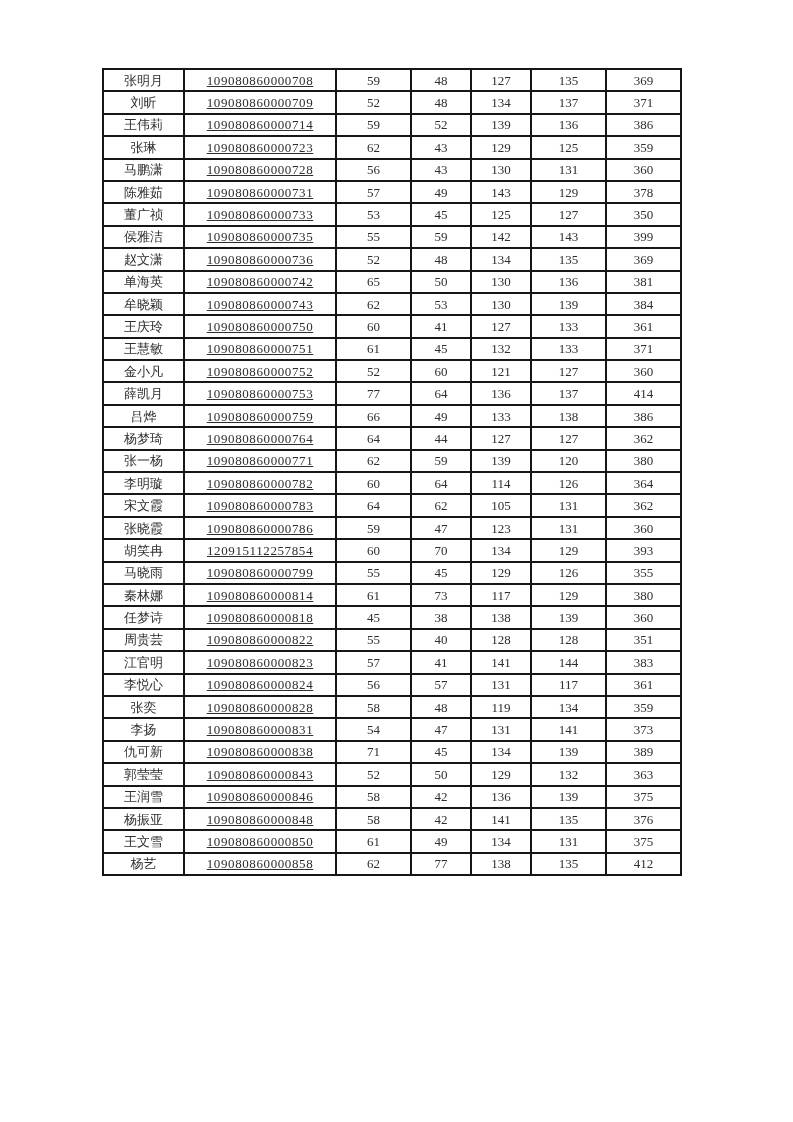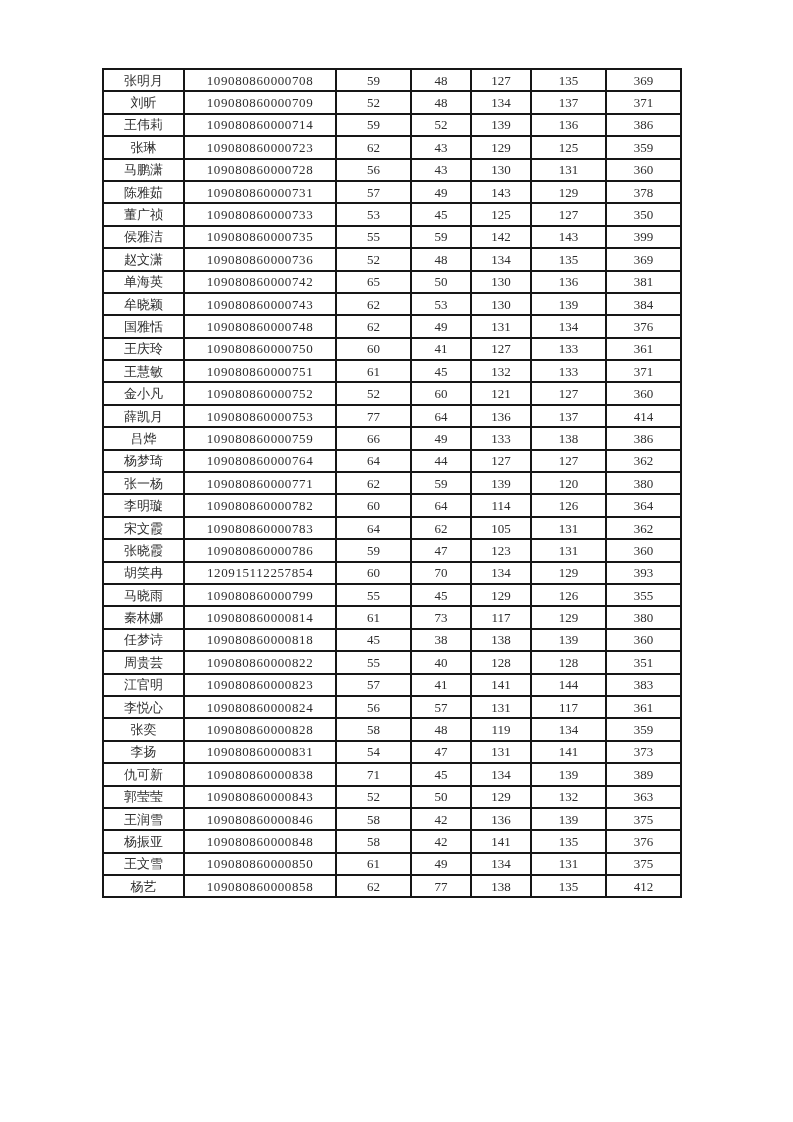--- a/index.html
+++ b/index.html
@@ -29,21 +29,21 @@
     height: 20.4px;
     padding: 0;
     text-align: center;
     vertical-align: middle;
     font-size: 13px;
     color: #2e2e2e;
     line-height: 1;
     overflow: hidden;
     white-space: nowrap;
   }
-  td.exam-number-cell { letter-spacing: 0.6px; }
+  td.exam-number-cell { letter-spacing: 0.6px; text-decoration: underline; }
   col.c-name  { width: 81px; }
   col.c-id    { width: 152px; }
   col.c-s1    { width: 75px; }
   col.c-s2    { width: 60px; }
   col.c-s3    { width: 60px; }
   col.c-s4    { width: 75px; }
   col.c-total { width: 75px; }
 </style>
 </head>
 <body>
@@ -153,29 +153,20 @@
         <tr>
           <td class="student-name-cell">牟晓颖</td>
           <td class="exam-number-cell">109080860000743</td>
           <td class="score-1-cell">62</td>
           <td class="score-2-cell">53</td>
           <td class="score-3-cell">130</td>
           <td class="score-4-cell">139</td>
           <td class="total-score-cell">384</td>
         </tr>
         <tr>
-          <td class="student-name-cell">国雅恬</td>
-          <td class="exam-number-cell">109080860000748</td>
-          <td class="score-1-cell">62</td>
-          <td class="score-2-cell">49</td>
-          <td class="score-3-cell">131</td>
-          <td class="score-4-cell">134</td>
-          <td class="total-score-cell">376</td>
-        </tr>
-        <tr>
           <td class="student-name-cell">王庆玲</td>
           <td class="exam-number-cell">109080860000750</td>
           <td class="score-1-cell">60</td>
           <td class="score-2-cell">41</td>
           <td class="score-3-cell">127</td>
           <td class="score-4-cell">133</td>
           <td class="total-score-cell">361</td>
         </tr>
         <tr>
           <td class="student-name-cell">王慧敏</td>

